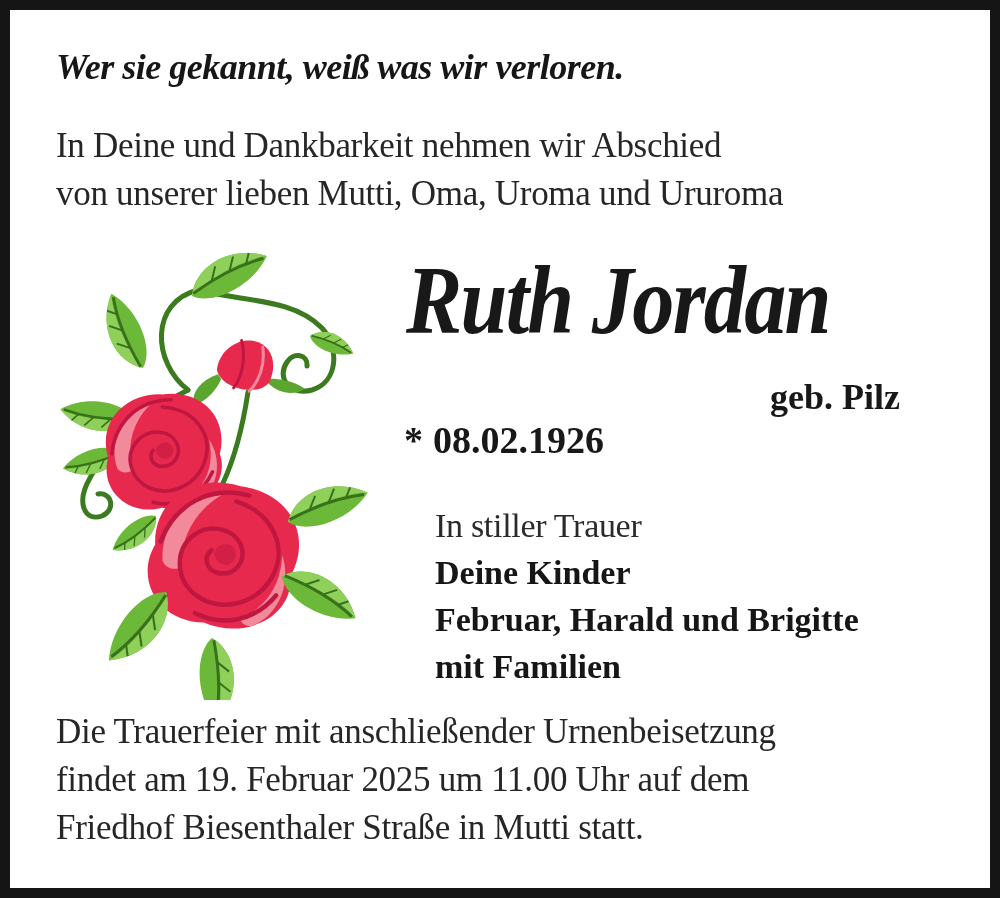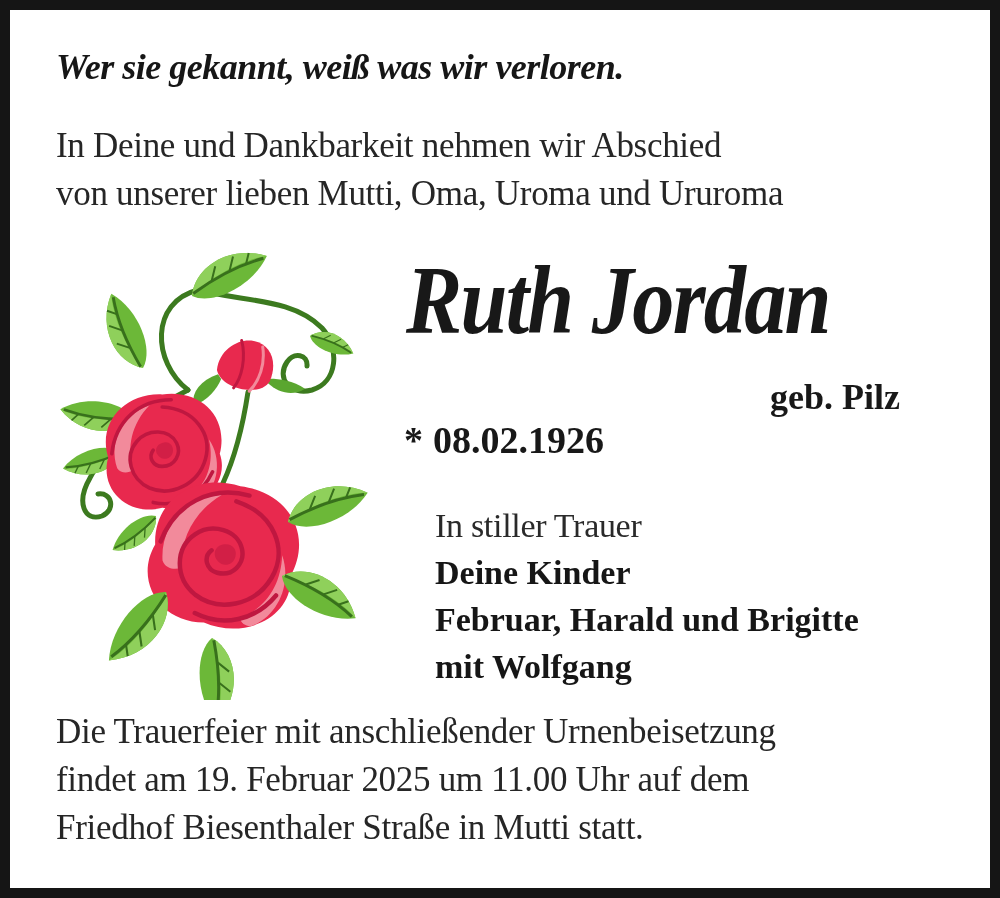--- a/index.html
+++ b/index.html
@@ -155,21 +155,21 @@
   <div class="abs dates">
     <div>
       <span class="sym">*</span><span>08.02.1926</span>
     </div>
   </div>
 
   <div class="abs mourning">
     <div class="light">In stiller Trauer</div>
     <div class="bold">Deine Kinder</div>
     <div class="bold">Februar, Harald und Brigitte</div>
-    <div class="bold">mit Wolfgang</div>
+    <div class="bold">mit Familien</div>
   </div>
 
   <div class="abs funeral">
     <div>Die Trauerfeier mit anschließender Urnenbeisetzung</div>
     <div>findet am 19. Februar 2025 um 11.00 Uhr auf dem</div>
     <div>Friedhof Biesenthaler Straße in Mutti statt.</div>
   </div>
 
 </div>
 

